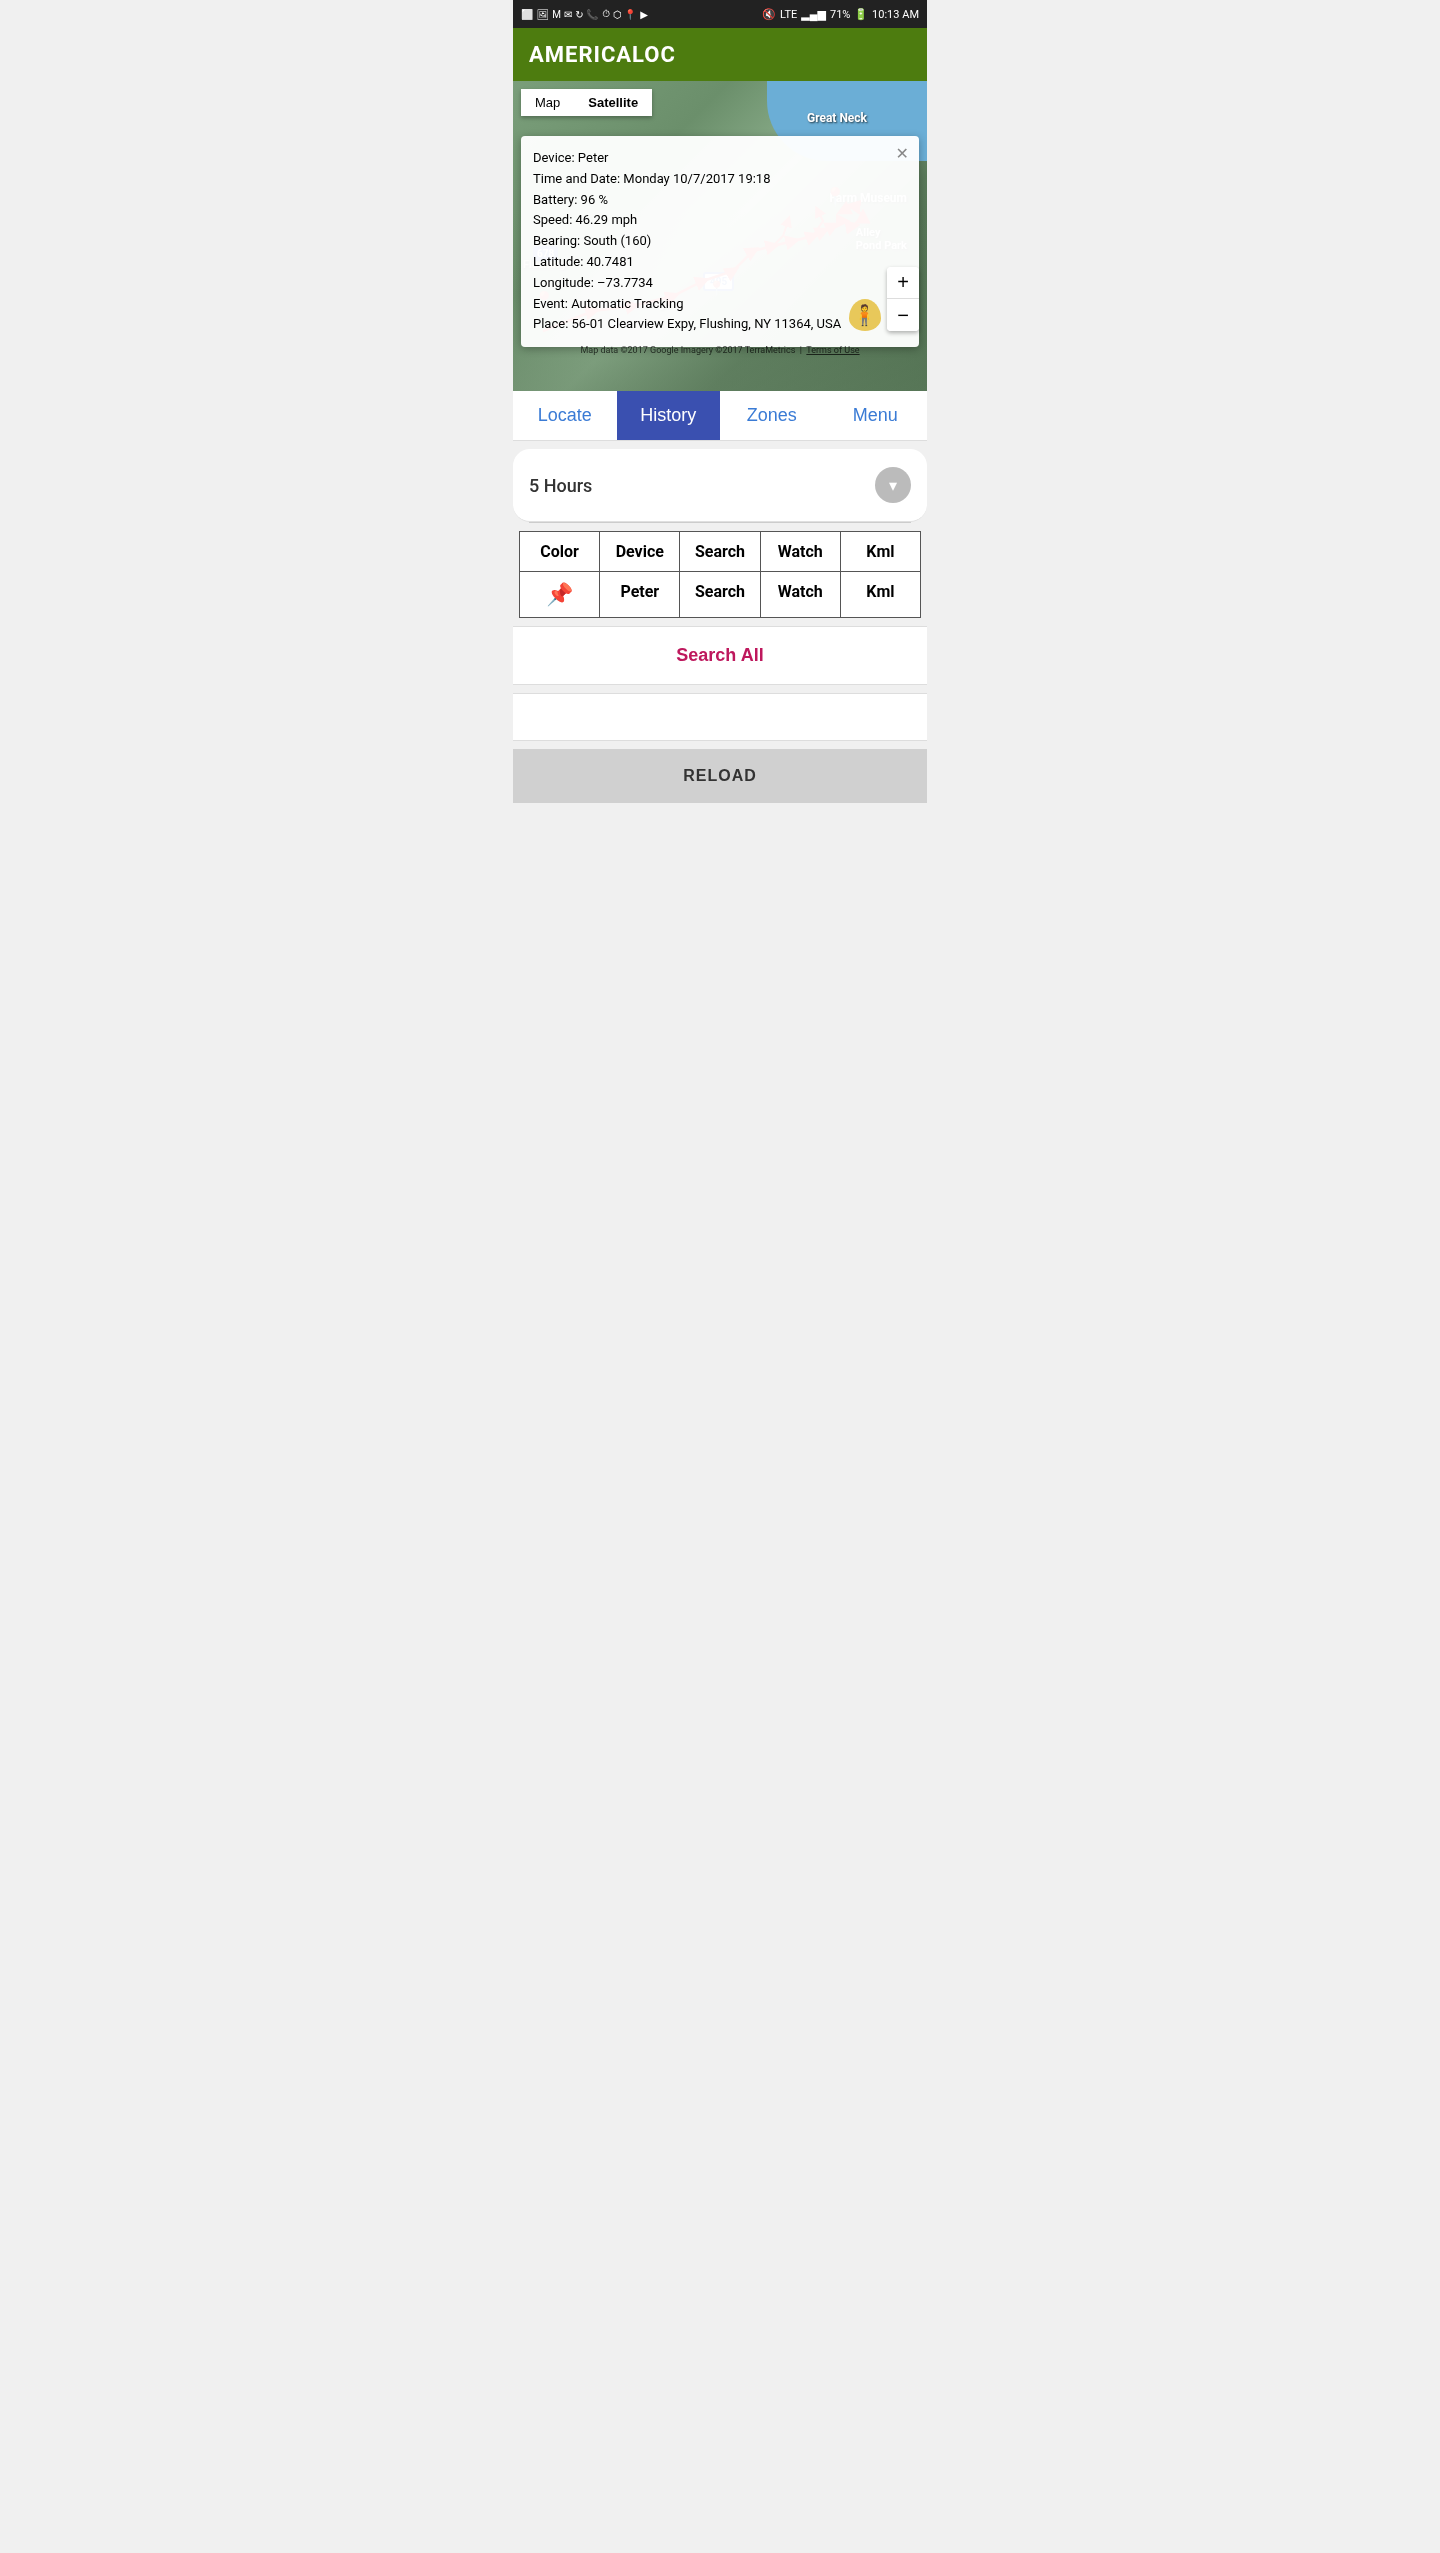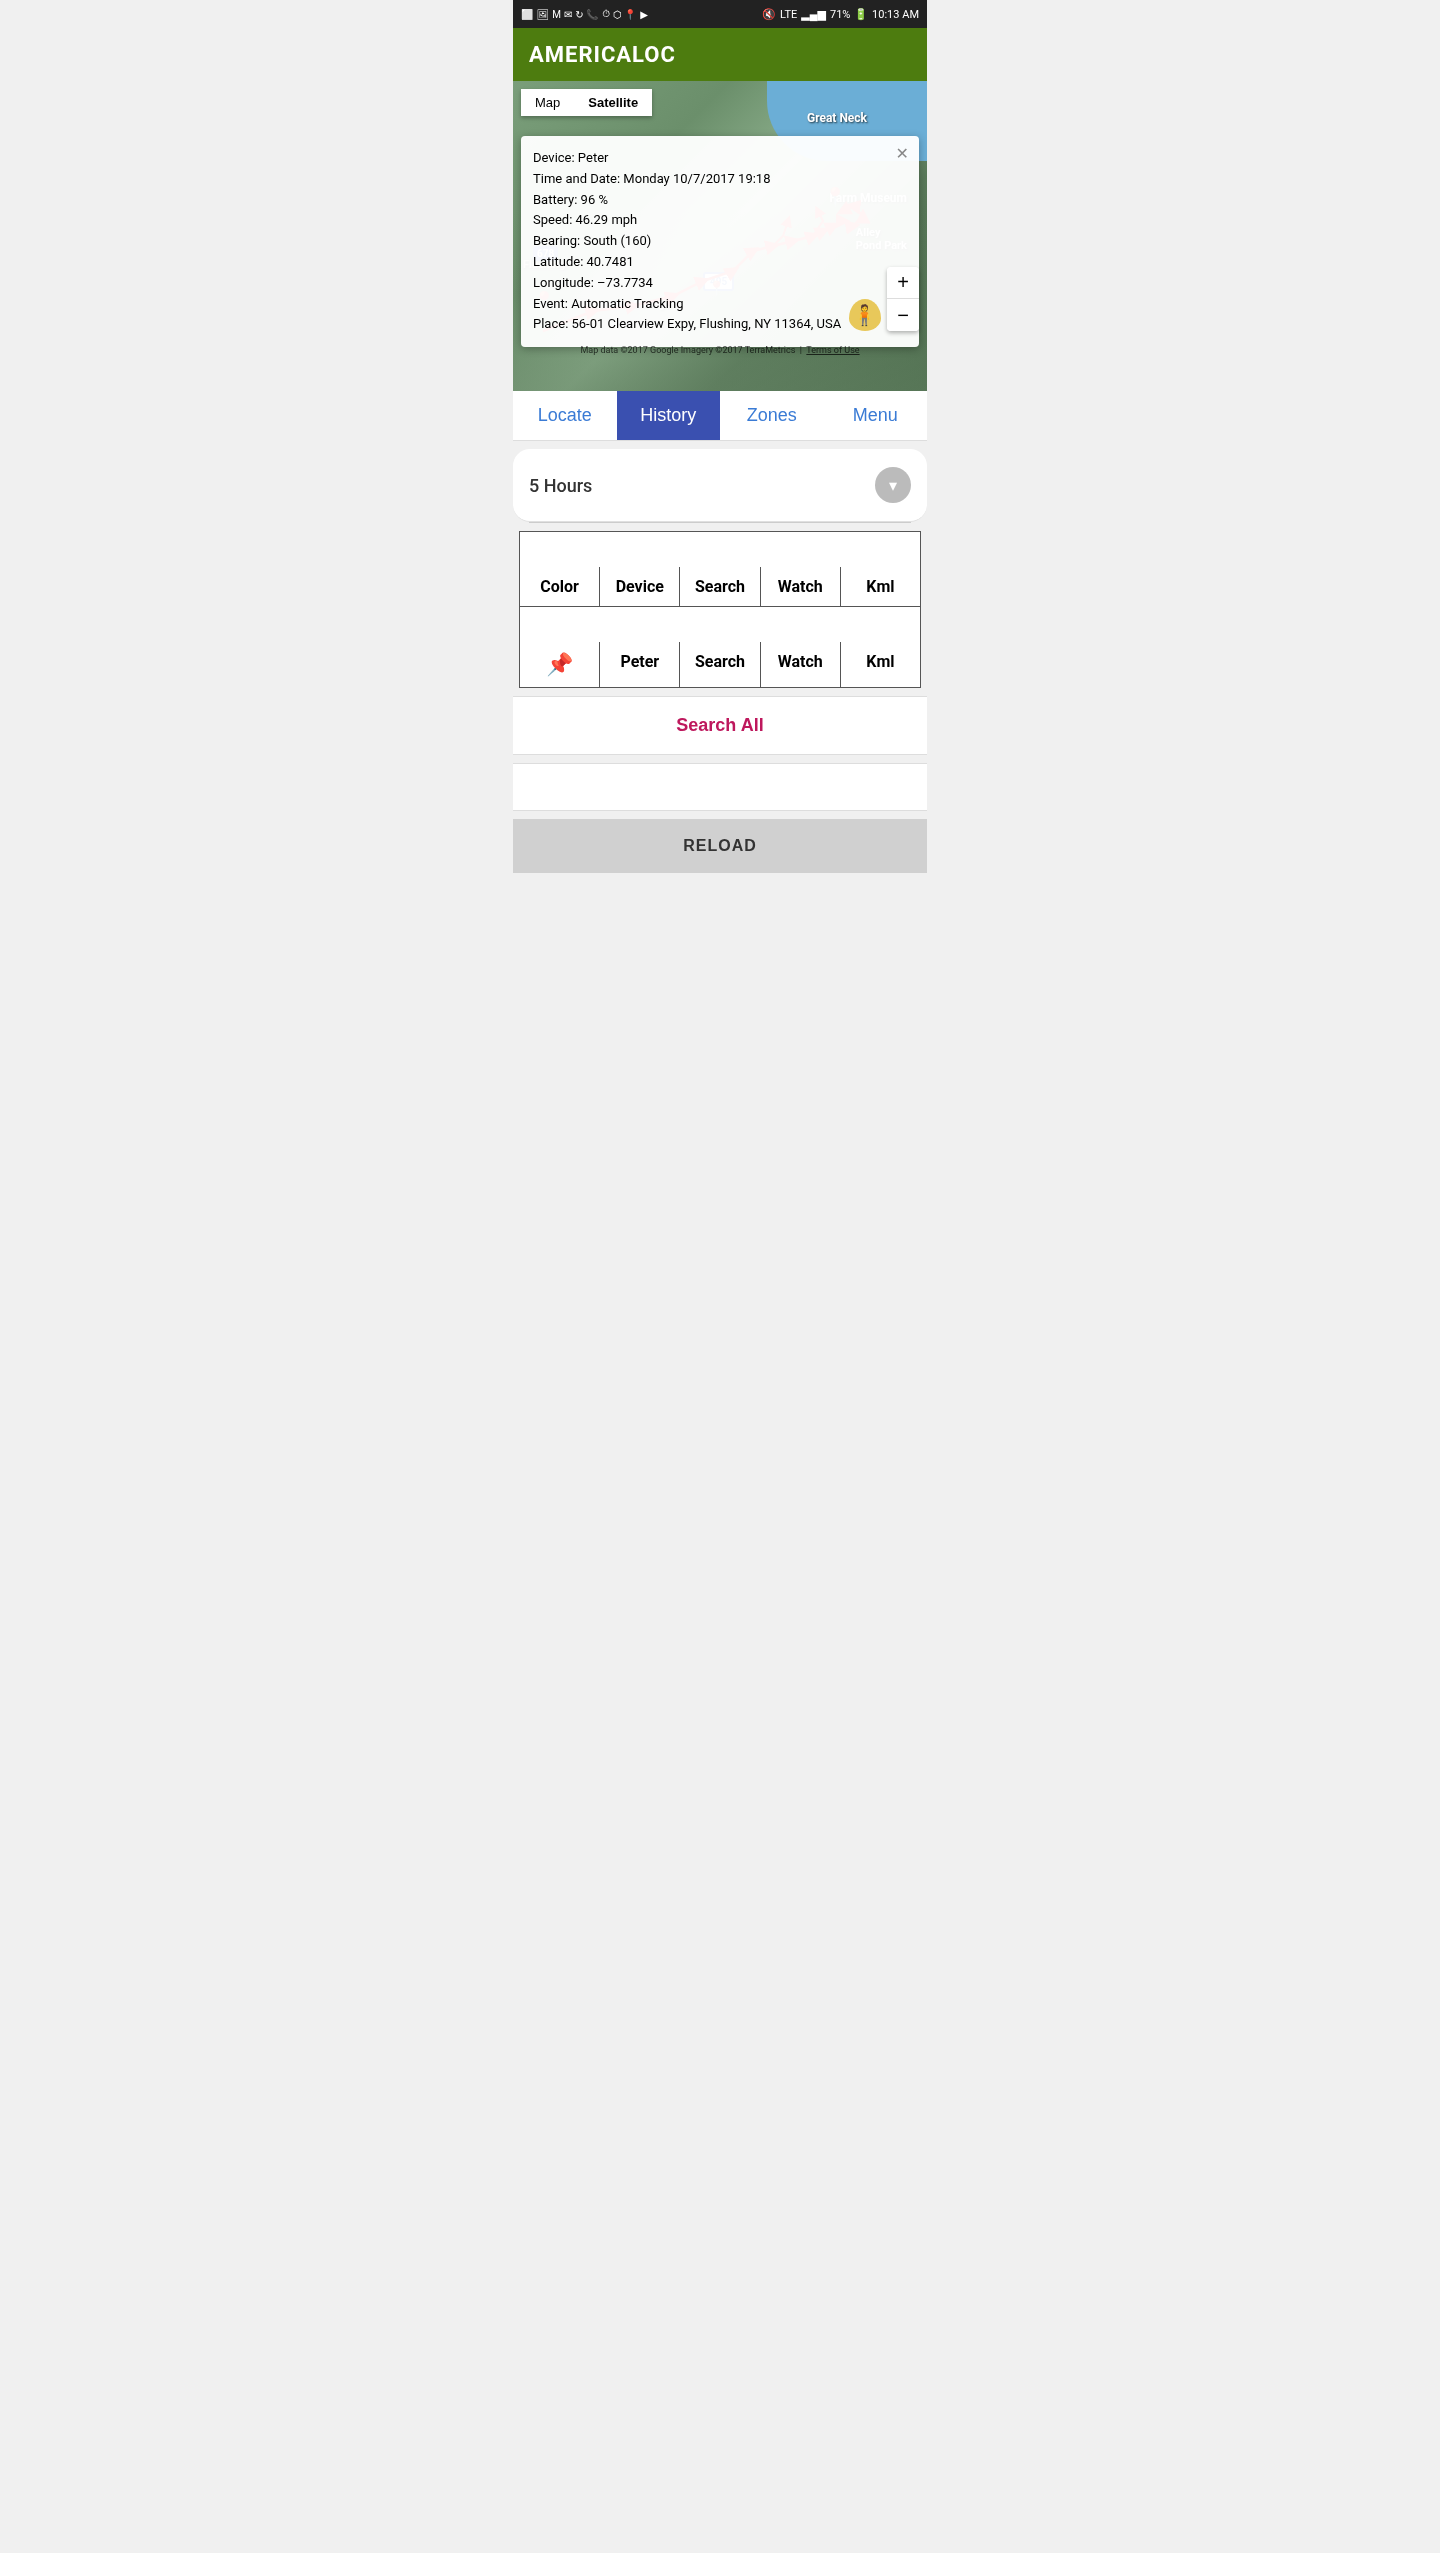--- a/index.html
+++ b/index.html
@@ -242,21 +242,20 @@
 
     
     .table-container {
       background: #fff;
       margin: 8px 6px;
       border: 1.5px solid #555;
     }
     .table-row {
       display: flex;
       border-bottom: 1.5px solid #555;
-      margin-top: 35px;
     }
     .table-row:last-child {
       border-bottom: none;
     }
     .table-cell {
       flex: 1;
       padding: 10px 4px;
       text-align: center;
       font-size: 16px;
       font-weight: bold;

